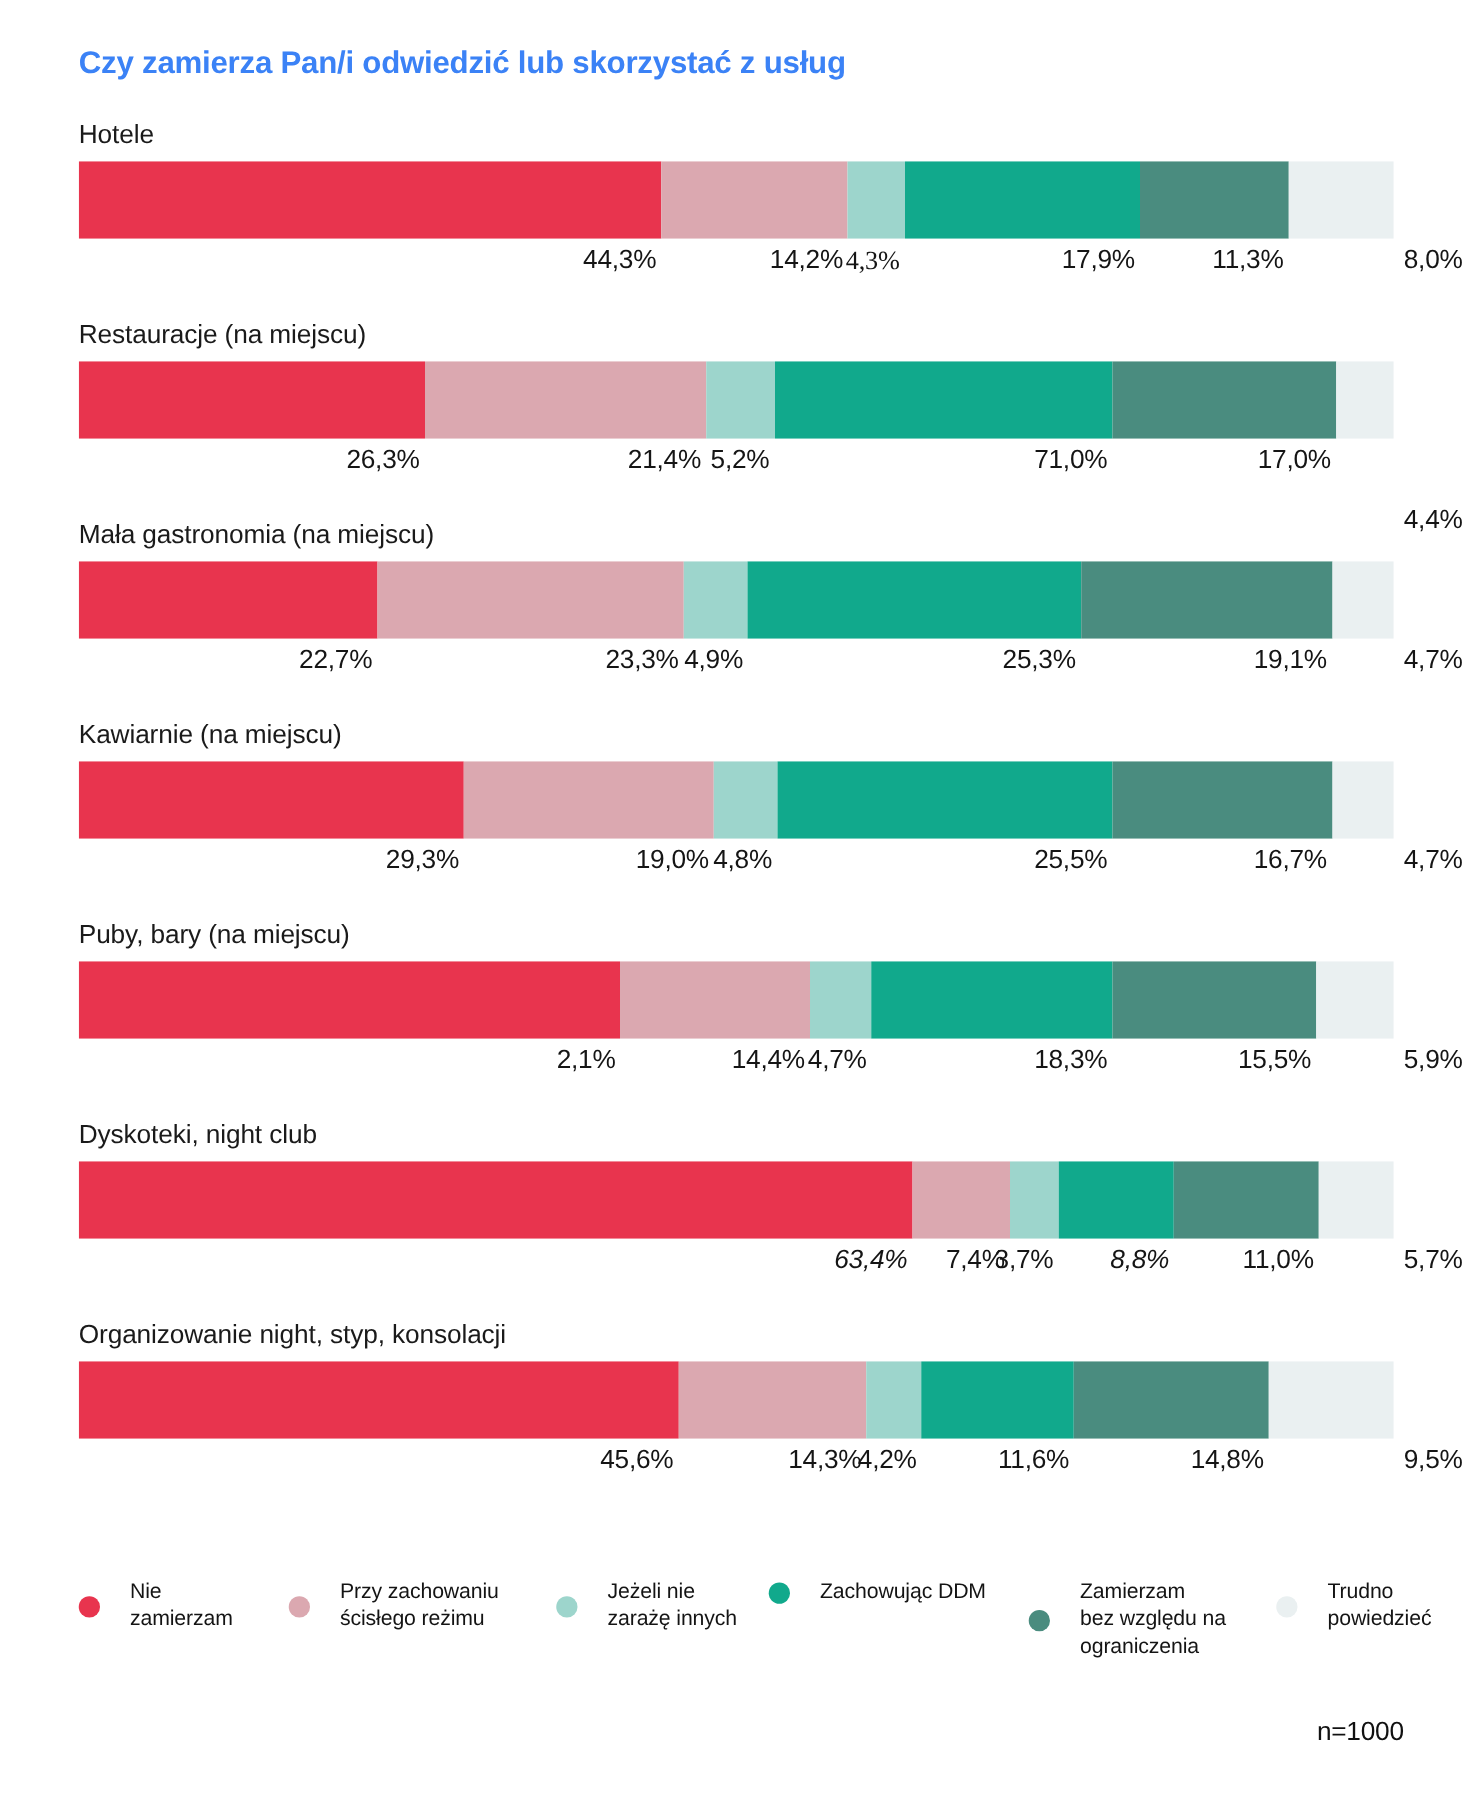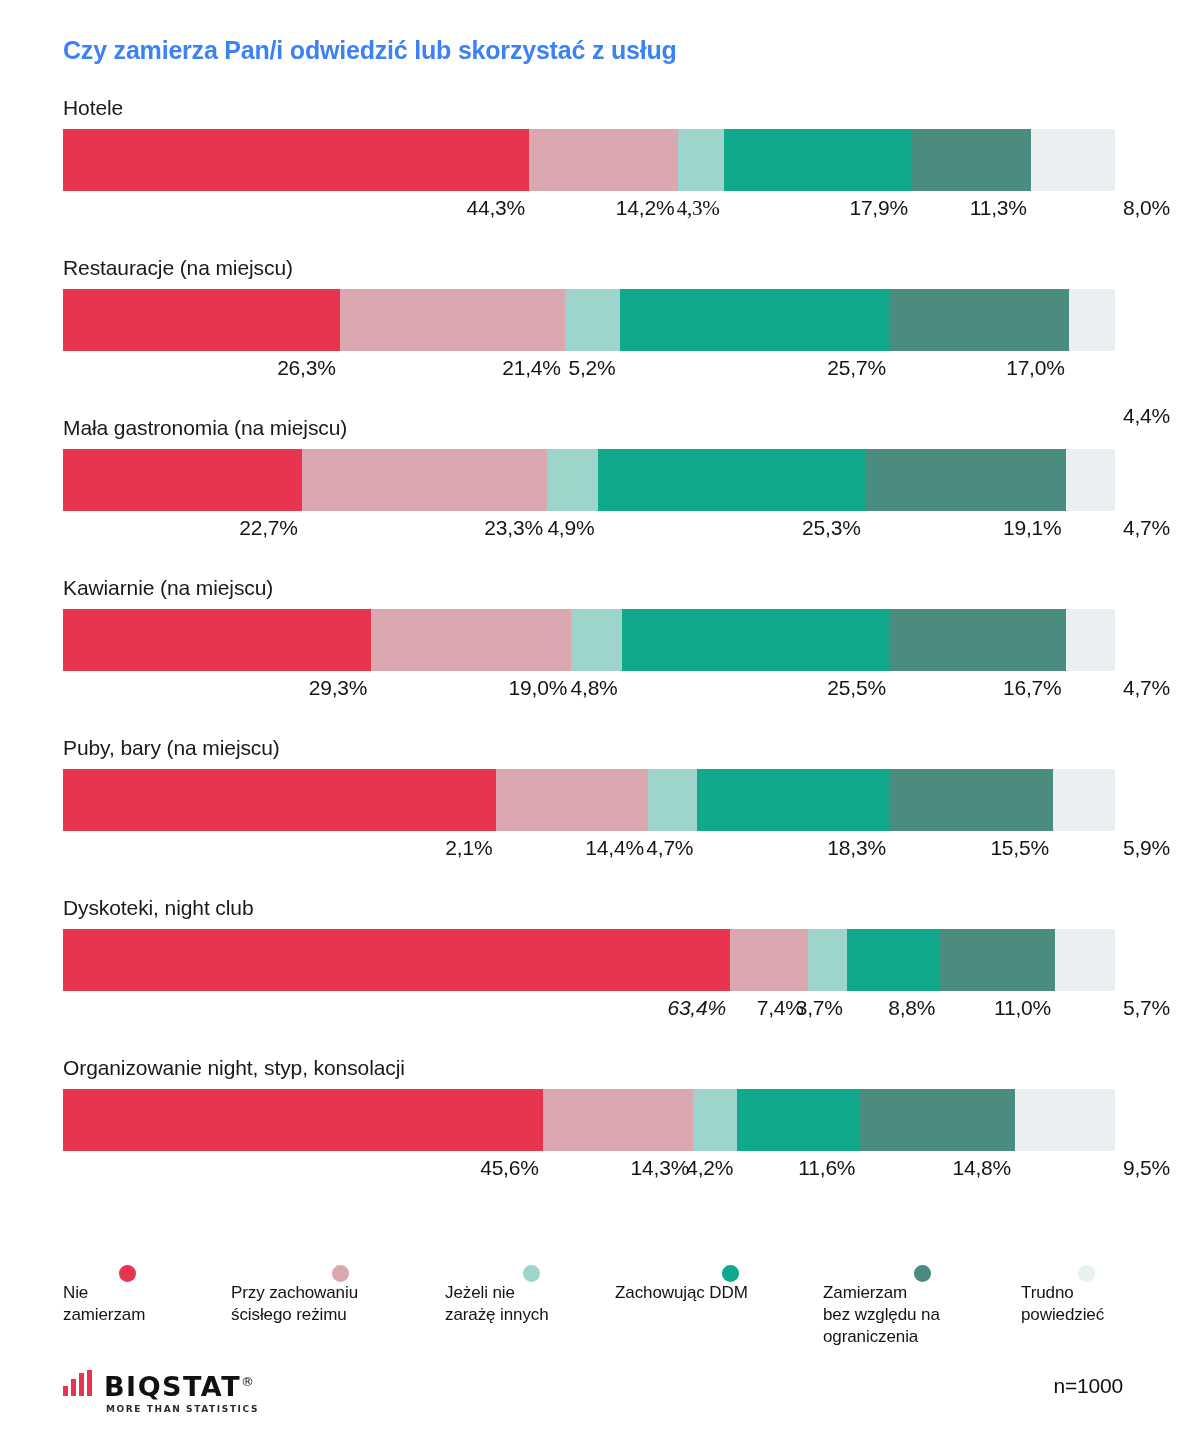--- a/index.html
+++ b/index.html
@@ -108,23 +108,24 @@
     position: absolute;
     left: 63px;
     top: 1262px;
     width: 1090px;
     display: flex;
     flex-direction: row;
     align-items: flex-start;
   }
   .legend-item {
     display: flex;
-    flex-direction: column;
-    align-items: flex-end;
+    flex-direction: row;
+    align-items: center;
     margin-right: 0;
+    gap: 15px;
   }
   .legend-dot {
     width: 17px;
     height: 17px;
     border-radius: 50%;
     flex: 0 0 auto;
     margin-top: 3px;
     margin-right: 9px;
   }
   .legend-text {
@@ -244,21 +245,21 @@
           <div class="seg" title="Przy zachowaniu ścisłego reżimu" style="width: 225.128px; background: rgb(219, 168, 176);"></div>
           <div class="seg" title="Jeżeli nie zarażę innych" style="width: 54.704px; background: rgb(157, 213, 204);"></div>
           <div class="seg" title="Zachowując DDM" style="width: 270.364px; background: rgb(17, 169, 140);"></div>
           <div class="seg" title="Zamierzam bez względu na ograniczenia" style="width: 178.84px; background: rgb(74, 140, 127);"></div>
           <div class="seg" title="Trudno powiedzieć" style="width: 46.288px; background: rgb(234, 240, 241);"></div>
         </div>
         <div class="value-row">
           <div class="value-label" style="left: 276.676px;">26,3%</div>
           <div class="value-label" style="left: 501.804px;">21,4%</div>
           <div class="value-label" style="left: 556.508px;">5,2%</div>
-          <div class="value-label" style="left: 826.872px;">25,7%</div>
+          <div class="value-label" style="left: 826.872px;">71,0%</div>
           <div class="value-label" style="left: 1005.71px;">17,0%</div>
           <div class="value-label outside" style="left: 1052px; margin-top: 48px;">4,4%</div>
         </div>
       </div>
       <div class="bar-group" style="top: 416px;">
         <div class="cat-label">Mała gastronomia (na miejscu)</div>
         <div class="bar-track">
           <div class="seg" title="Nie zamierzam" style="width: 238.804px; background: rgb(232, 52, 78);"></div>
           <div class="seg" title="Przy zachowaniu ścisłego reżimu" style="width: 245.116px; background: rgb(219, 168, 176);"></div>
           <div class="seg" title="Jeżeli nie zarażę innych" style="width: 51.548px; background: rgb(157, 213, 204);"></div>
@@ -320,21 +321,21 @@
           <div class="seg" title="Przy zachowaniu ścisłego reżimu" style="width: 77.848px; background: rgb(219, 168, 176);"></div>
           <div class="seg" title="Jeżeli nie zarażę innych" style="width: 38.924px; background: rgb(157, 213, 204);"></div>
           <div class="seg" title="Zachowując DDM" style="width: 92.576px; background: rgb(17, 169, 140);"></div>
           <div class="seg" title="Zamierzam bez względu na ograniczenia" style="width: 115.72px; background: rgb(74, 140, 127);"></div>
           <div class="seg" title="Trudno powiedzieć" style="width: 59.964px; background: rgb(234, 240, 241);"></div>
         </div>
         <div class="value-row">
           <div class="value-label" style="left: 666.968px; font-style: italic;">63,4%</div>
           <div class="value-label" style="left: 744.816px;">7,4%</div>
           <div class="value-label" style="left: 783.74px;">3,7%</div>
-          <div class="value-label" style="left: 876.316px;">8,8%</div>
+          <div class="value-label" style="left: 876.316px; font-style: italic;">8,8%</div>
           <div class="value-label" style="left: 992.036px;">11,0%</div>
           <div class="value-label outside" style="left: 1052px;">5,7%</div>
         </div>
       </div>
       <div class="bar-group" style="top: 1056px;">
         <div class="cat-label">Organizowanie night, styp, konsolacji</div>
         <div class="bar-track">
           <div class="seg" title="Nie zamierzam" style="width: 479.712px; background: rgb(232, 52, 78);"></div>
           <div class="seg" title="Przy zachowaniu ścisłego reżimu" style="width: 150.436px; background: rgb(219, 168, 176);"></div>
           <div class="seg" title="Jeżeli nie zarażę innych" style="width: 44.184px; background: rgb(157, 213, 204);"></div>
@@ -380,28 +381,16 @@
 ograniczenia</span>
       </div>
       <div class="legend-item" style="position: absolute; left: 958px; top: 0px;">
         <span class="legend-dot" style="background: rgb(234, 240, 241);"></span>
         <span class="legend-text">Trudno
 powiedzieć</span>
       </div>
     </div>
 
   <div class="footer">
-    <div class="logo">
-      <div class="logo-bars">
-        <i></i>
-          <i></i>
-          <i></i>
-          <i></i>
-      </div>
-      <div class="logo-txt">
-        <div class="logo-word"><span>BIQSTAT</span><span class="logo-reg">®</span></div>
-        <div class="logo-sub">MORE THAN STATISTICS</div>
-      </div>
-    </div>
     <div class="sample-size">n=1000</div>
   </div>
 
 </div>
 
 </body></html>

